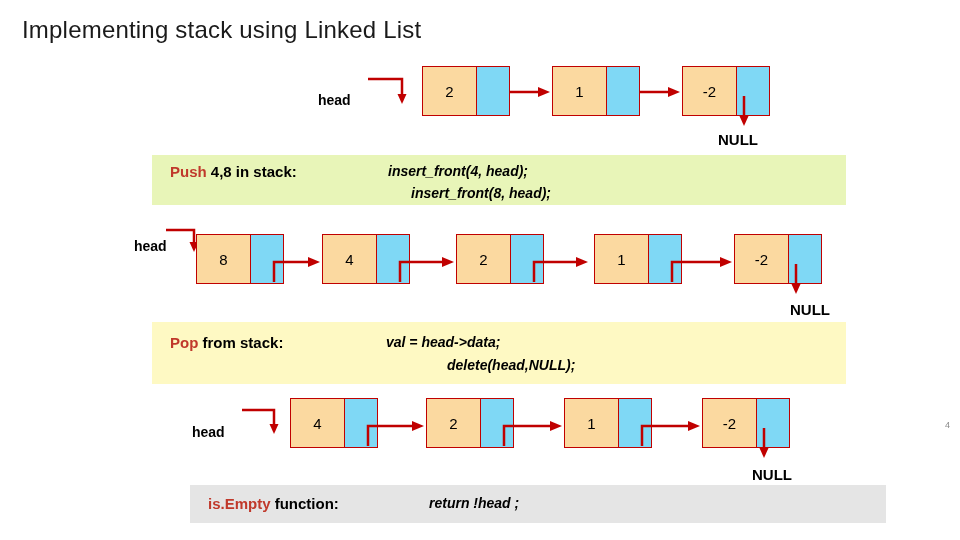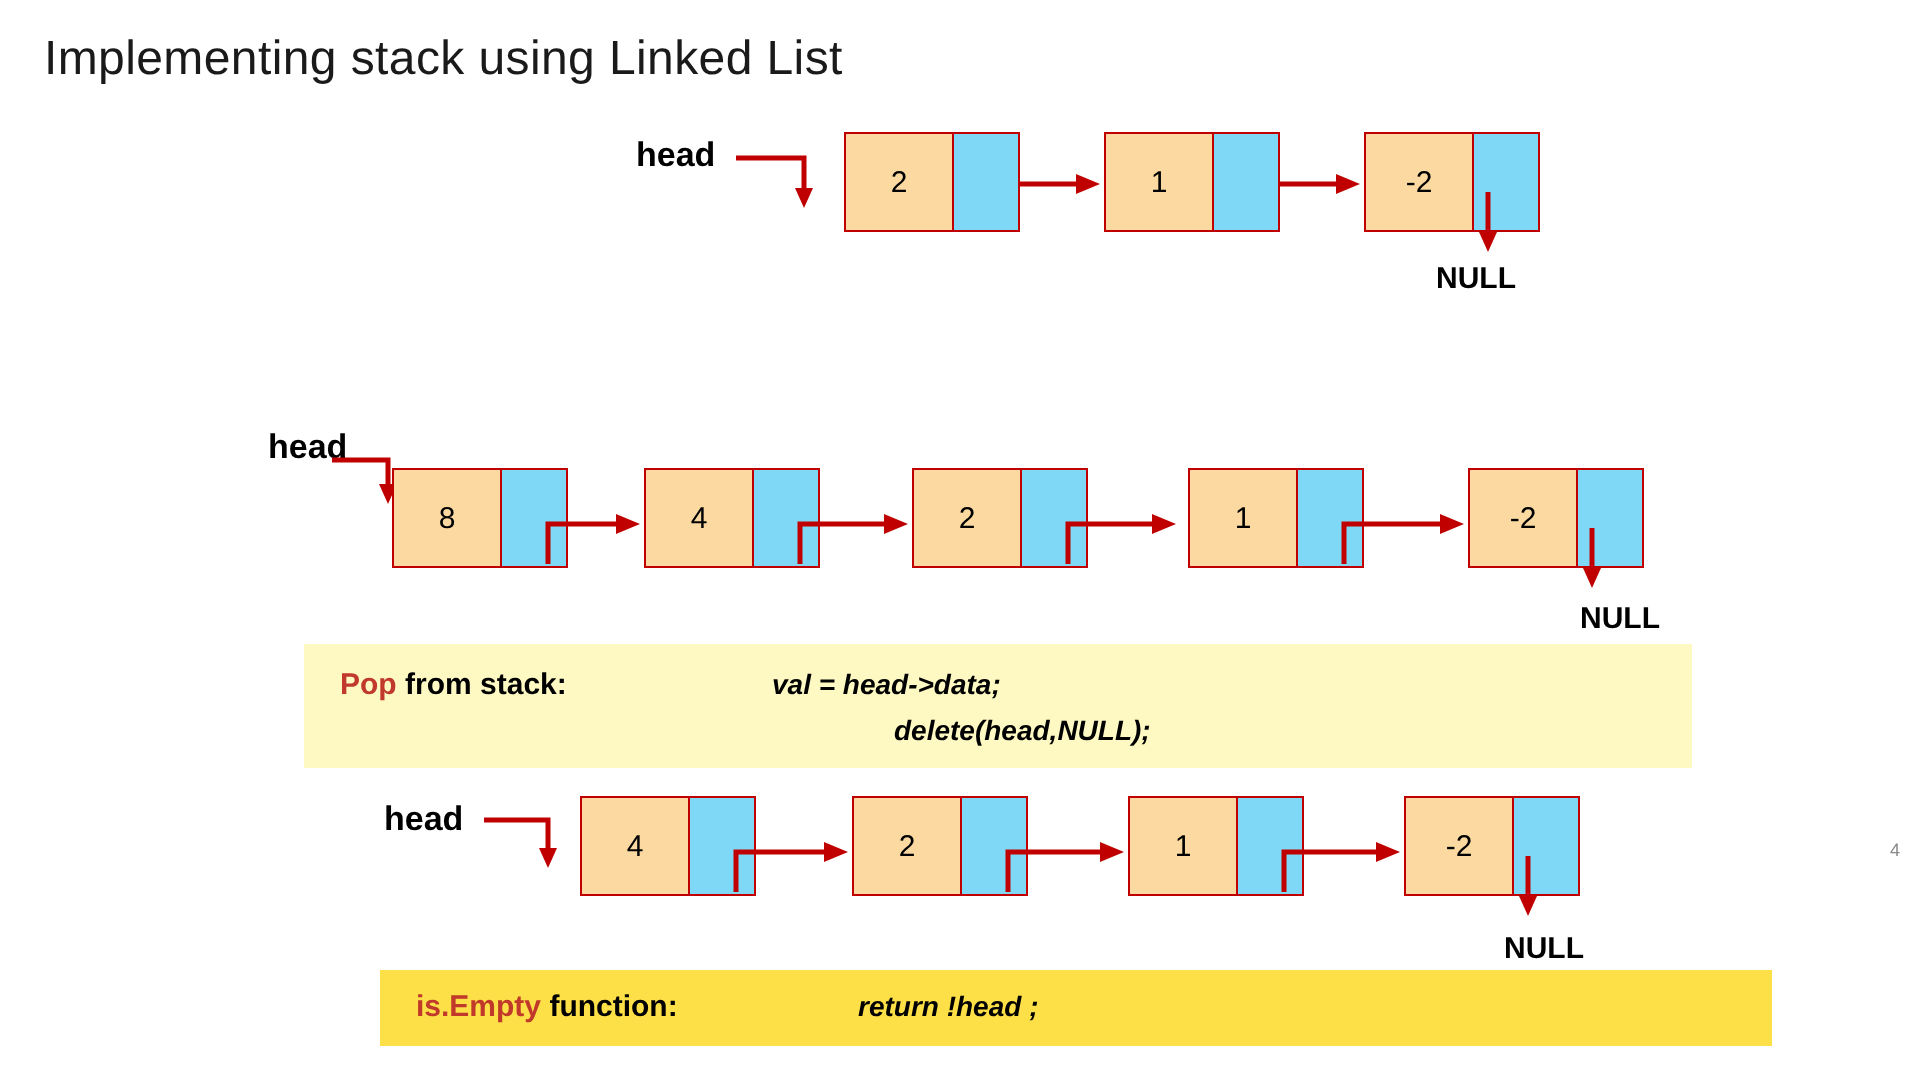--- a/index.html
+++ b/index.html
@@ -53,24 +53,25 @@
     color: #000;
     border-right: 1px solid #c00000;
   }
   .node .ptr {
     background: #7fd8f5;
   }
 
   
   .lbl {
     position: absolute;
-    font-size: 17px;
+    font-size: 14px;
     color: #000;
     font-weight: bold;
     white-space: nowrap;
+    margin-top: 24px;
   }
   .null-lbl {
     position: absolute;
     font-size: 15px;
     font-weight: bold;
     color: #000;
     white-space: nowrap;
   }
 
   
@@ -110,21 +111,21 @@
     white-space: nowrap;
   }
 
   .bar-push {
     background: #e8f5b8;
   }
   .bar-pop {
     background: #fef9c3;
   }
   .bar-empty {
-    background: #fde047;
+    background: #e5e5e5;
   }
 
   .pagenum {
     position: absolute;
     right: 10px;
     bottom: 6px;
     font-size: 9px;
     color: #8a8a8a;
   }
 </style>
@@ -174,20 +175,27 @@
   </div>
 
   <div class="arrow" style="left:730px; top:94px; width:36px; height:36px;">
     <svg width="36" height="36" viewBox="0 0 36 36">
       <path d="M14,2 L14,24" stroke="#c00000" stroke-width="2.5" fill="none"></path>
       <path d="M14,32 L9.5,22 L18.5,22 Z" fill="#c00000"></path>
     </svg>
   </div>
   <div class="null-lbl" style="left:718px; top:131px;">NULL</div>
 
+  <div class="bar bar-push" style="left:152px; top:155px; width:694px; height:50px;">
+    <div class="left" style="left:17px; top:7px;">
+      <span class="kw">Push</span><span> 4,8 in stack:</span>
+    </div>
+    <div class="code" style="left:235px; top:7px;">insert_front(4, head);</div>
+    <div class="code" style="left:258px; top:29px;">insert_front(8, head);</div>
+  </div>
 
   <div class="lbl" style="left:134px; top:214px;">head</div>
   <div class="arrow" style="left:164px; top:226px; width:52px; height:30px;">
     <svg width="52" height="30" viewBox="0 0 52 30">
       <path d="M2,4 L30,4 L30,18" stroke="#c00000" stroke-width="2.5" fill="none"></path>
       <path d="M30,26 L25.5,16 L34.5,16 Z" fill="#c00000"></path>
     </svg>
   </div>
 
   <div class="node" style="left:196px; top:234px; width:88px; height:50px;">

